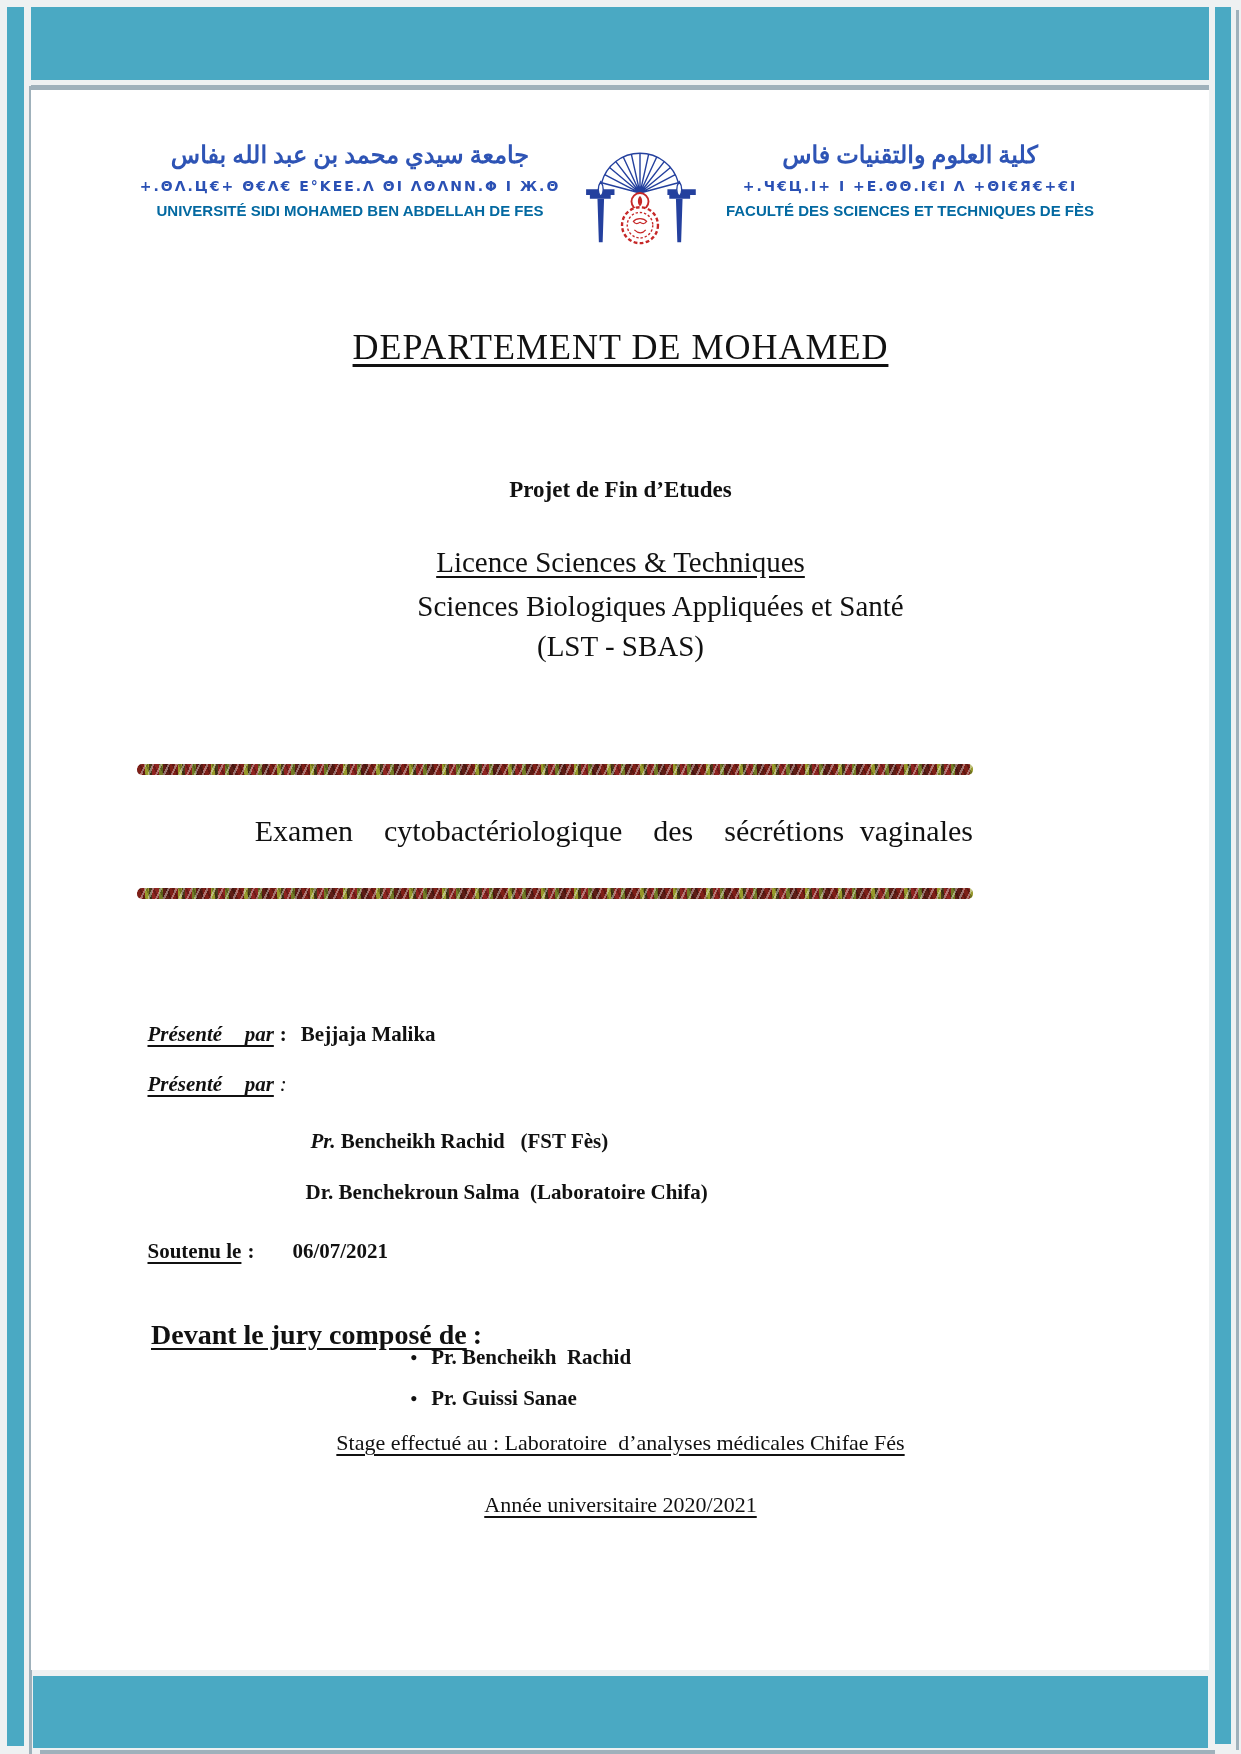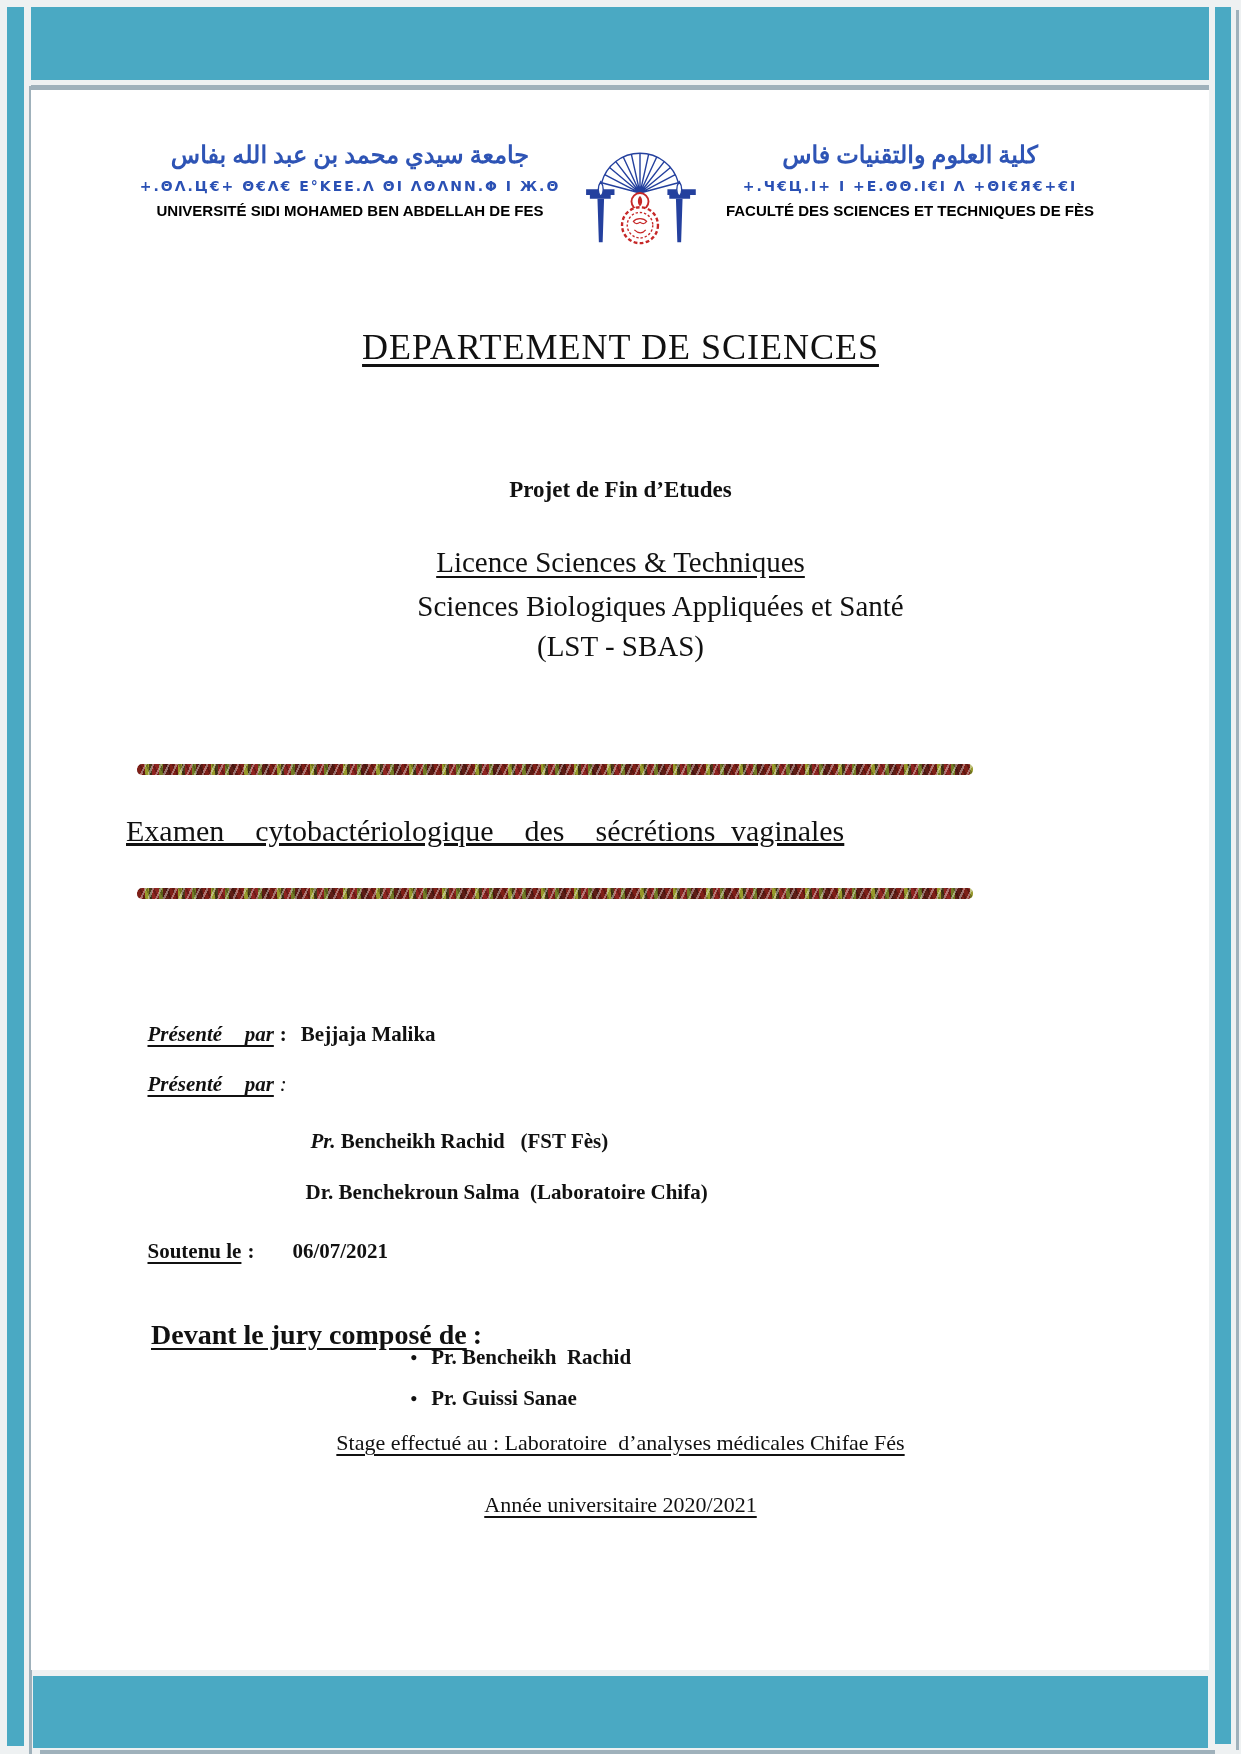--- a/index.html
+++ b/index.html
@@ -21,21 +21,21 @@
   .band-bottom-shadow{position:absolute;left:40px;top:1750px;width:1175px;height:4px;background:var(--shadow);}
   .content{position:absolute;left:31px;top:90px;width:1178px;height:1580px;background:#ffffff;}
 
   
   .logos{position:absolute;left:130px;top:140px;width:980px;display:flex;align-items:flex-start;justify-content:center;}
   .logo-block{text-align:center;}
   .logo-left{width:440px;}
   .logo-right{width:400px;}
   .arabic-line{font-size:24px;font-weight:bold;color:#2e54b5;line-height:30px;font-family:"Liberation Serif","DejaVu Serif",serif;}
   .tifinagh-line{font-size:14px;font-weight:bold;color:#2a50b4;letter-spacing:2px;margin-top:7px;line-height:18px;font-family:"DejaVu Sans",sans-serif;}
-  .latin-line{font-size:15px;font-weight:bold;color:#000000;margin-top:7px;line-height:18px;font-family:"Liberation Sans","DejaVu Sans",sans-serif;}
+  .latin-line{font-size:15px;font-weight:bold;color:#0369a1;margin-top:7px;line-height:18px;font-family:"Liberation Sans","DejaVu Sans",sans-serif;}
   .emblem-wrap{width:140px;flex:0 0 auto;display:flex;justify-content:center;margin-top:2px;}
 
   
   .dept-title{position:absolute;left:0;top:326px;width:100%;text-align:center;font-size:36px;letter-spacing:1px;}
   .dept-title span{text-decoration:underline;text-underline-offset:5px;}
   .kicker{position:absolute;left:0;top:477px;width:100%;text-align:center;font-size:23px;font-weight:bold;}
   .lic1{position:absolute;left:0;top:546px;width:100%;text-align:center;font-size:29px;}
   .lic1 span{text-decoration:underline;text-underline-offset:4px;font-family:Liberation Serif, serif;}
   .lic2{position:absolute;left:0;top:590px;width:100%;text-align:center;font-size:29px;padding-left:40px;}
   .lic3{position:absolute;left:0;top:630px;width:100%;text-align:center;font-size:29px;}
@@ -43,21 +43,21 @@
   
   .garland{position:absolute;left:137px;width:836px;height:11px;border-radius:5px;
     background-image:
       repeating-linear-gradient(115deg, rgba(255,255,255,.38) 0 2px, rgba(255,255,255,0) 2px 7px),
       repeating-linear-gradient(65deg, rgba(0,0,0,.25) 0 2px, rgba(0,0,0,0) 2px 6px),
       repeating-linear-gradient(90deg, #7e1f17 0 8px, #97992b 8px 12px, #4e3a1b 12px 15px, #8e2420 15px 22px, #737a25 22px 26px, #5d1d15 26px 33px);
   }
   .garland.g1{top:764px;}
   .garland.g2{top:888px;}
 
-  .thesis-title{position:absolute;left:126px;top:814px;width:836px;text-align:left;font-size:30px;word-spacing:8px;white-space:pre-wrap;text-decoration:underline;}
+  .thesis-title{position:absolute;left:137px;top:814px;width:836px;text-align:right;font-size:30px;word-spacing:8px;white-space:pre-wrap;}
 
   
   .line{position:absolute;font-size:21px;white-space:pre-wrap;}
   .lbl-iu{font-style:italic;font-weight:bold;text-decoration:underline;text-underline-offset:4px;word-spacing:6px;}
   .lbl-bu{font-weight:bold;text-decoration:underline;text-underline-offset:4px;}
   .colon-b{font-weight:bold;margin-left:6px;}
   .colon-i{font-style:italic;margin-left:6px;}
   .name-b{font-weight:bold;margin-left:14px;}
   .presented{left:137px;top:997px;}
   .encadre{left:137px;top:1047px;}
@@ -113,21 +113,21 @@
       <path stroke="#c62828" fill="none" stroke-width="1.3" d="M58 84c3-4 11-4 14 0c-2 3-4 3-7 1c-3 2-5 2-7-1z M59 93c4 4 9 4 12 0"></path>
     </svg>
   </div>
   <div class="logo-block logo-right">
     <div class="arabic-line">كلية العلوم والتقنيات فاس</div>
     <div class="tifinagh-line">+.Ч€Ц.Ι+ Ι +Ε.ΘΘ.Ι€Ι Λ +ΘΙ€Я€+€Ι</div>
     <div class="latin-line">FACULTÉ DES SCIENCES ET TECHNIQUES DE FÈS</div>
   </div>
 </div>
 
-<div class="dept-title"><span>DEPARTEMENT DE SCIENCES</span></div>
+<div class="dept-title"><span>DEPARTEMENT DE MOHAMED</span></div>
 <div class="kicker">Projet de Fin d’Etudes</div>
 <div class="lic1"><span>Licence Sciences &amp; Techniques</span></div>
 <div class="lic2">Sciences Biologiques Appliquées et Santé</div>
 <div class="lic3">(LST - SBAS)</div>
 
 <div class="garland g1"></div>
 <div class="thesis-title">Examen  cytobactériologique  des  sécrétions vaginales</div>
 <div class="garland g2"></div>
 
 <div class="line presented">

